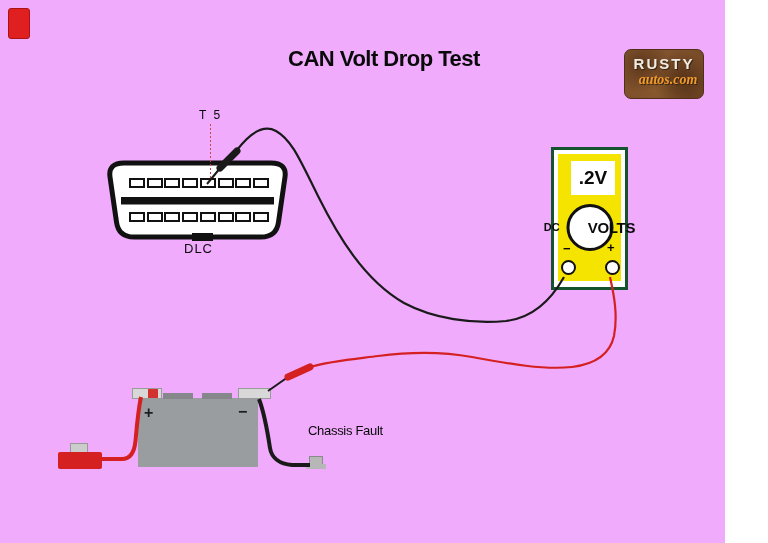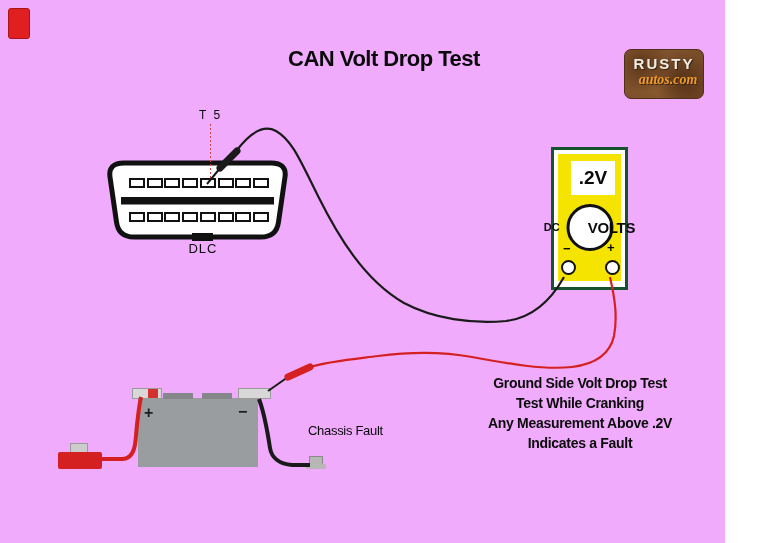--- a/index.html
+++ b/index.html
@@ -20,21 +20,21 @@
           radial-gradient(circle at 72% 62%, rgba(50,25,8,.5), transparent 45%),
           radial-gradient(circle at 45% 85%, rgba(150,100,50,.55), transparent 50%),
           linear-gradient(135deg,#8a5a33,#6f4423);}
   #logo .l1{margin-top:5px;font-size:15px;font-weight:bold;color:#f2ede4;letter-spacing:2px;
             text-shadow:1px 1px 0 #3a2410;}
   #logo .l2{font-size:14px;font-weight:bold;font-style:italic;color:#f09a2b;
             font-family:"Liberation Serif",serif;margin-top:0px;text-shadow:1px 1px 0 #3a2410;padding-left:8px;}
   
   .lbl{font-weight:normal;color:#0a0a0a;}
   #t5-label{left:199px;top:108px;font-size:12px;letter-spacing:2px;}
-  #dlc-label{left:184px;top:241px;width:38px;text-align:center;font-size:13px;letter-spacing:1px;}
+  #dlc-label{left:184px;top:241px;width:38px;font-size:13px;letter-spacing:1px;}
   #chassis-label{left:308px;top:423px;font-size:13px;letter-spacing:-0.3px;}
   
   #instructions{left:455px;top:373px;width:250px;text-align:center;font-size:14px;
                 font-weight:bold;line-height:20px;color:#0a0a0a;letter-spacing:-0.3px;}
   
   #battery-body{left:138px;top:398px;width:120px;height:69px;background:#9a9da0;}
   .bat-cap{top:393px;width:30px;height:6px;background:#85878a;}
   #bat-cap1{left:163px;} #bat-cap2{left:202px;}
   .clamp{top:388px;height:11px;background:#d8d8d8;border:1px solid #9a9a9a;box-sizing:border-box;}
   #pos-clamp{left:132px;width:30px;} #neg-clamp{left:238px;width:33px;}
@@ -151,20 +151,14 @@
 
     <path d="M 102 459 L 122 459 C 131 459, 134.5 451, 135.5 441 C 137 424, 138 411, 141 397" fill="none" stroke="#d42020" stroke-width="4"></path>
 
     <path d="M 259 399 C 265 415, 268 435, 270 448 C 271.5 458, 280 464, 292 465 L 310 465" fill="none" stroke="#1a1a1a" stroke-width="4"></path>
   </svg>
 
   <div class="abs lbl" id="t5-label">T 5</div>
   <div class="abs lbl" id="dlc-label">DLC</div>
   <div class="abs lbl" id="chassis-label">Chassis Fault</div>
 
-  <div class="abs" id="instructions">
-    <div>Ground Side Volt Drop Test</div>
-    <div>Test While Cranking</div>
-    <div>Any Measurement Above .2V</div>
-    <div>Indicates a Fault</div>
-  </div>
 
 </div>
 
 </body></html>

